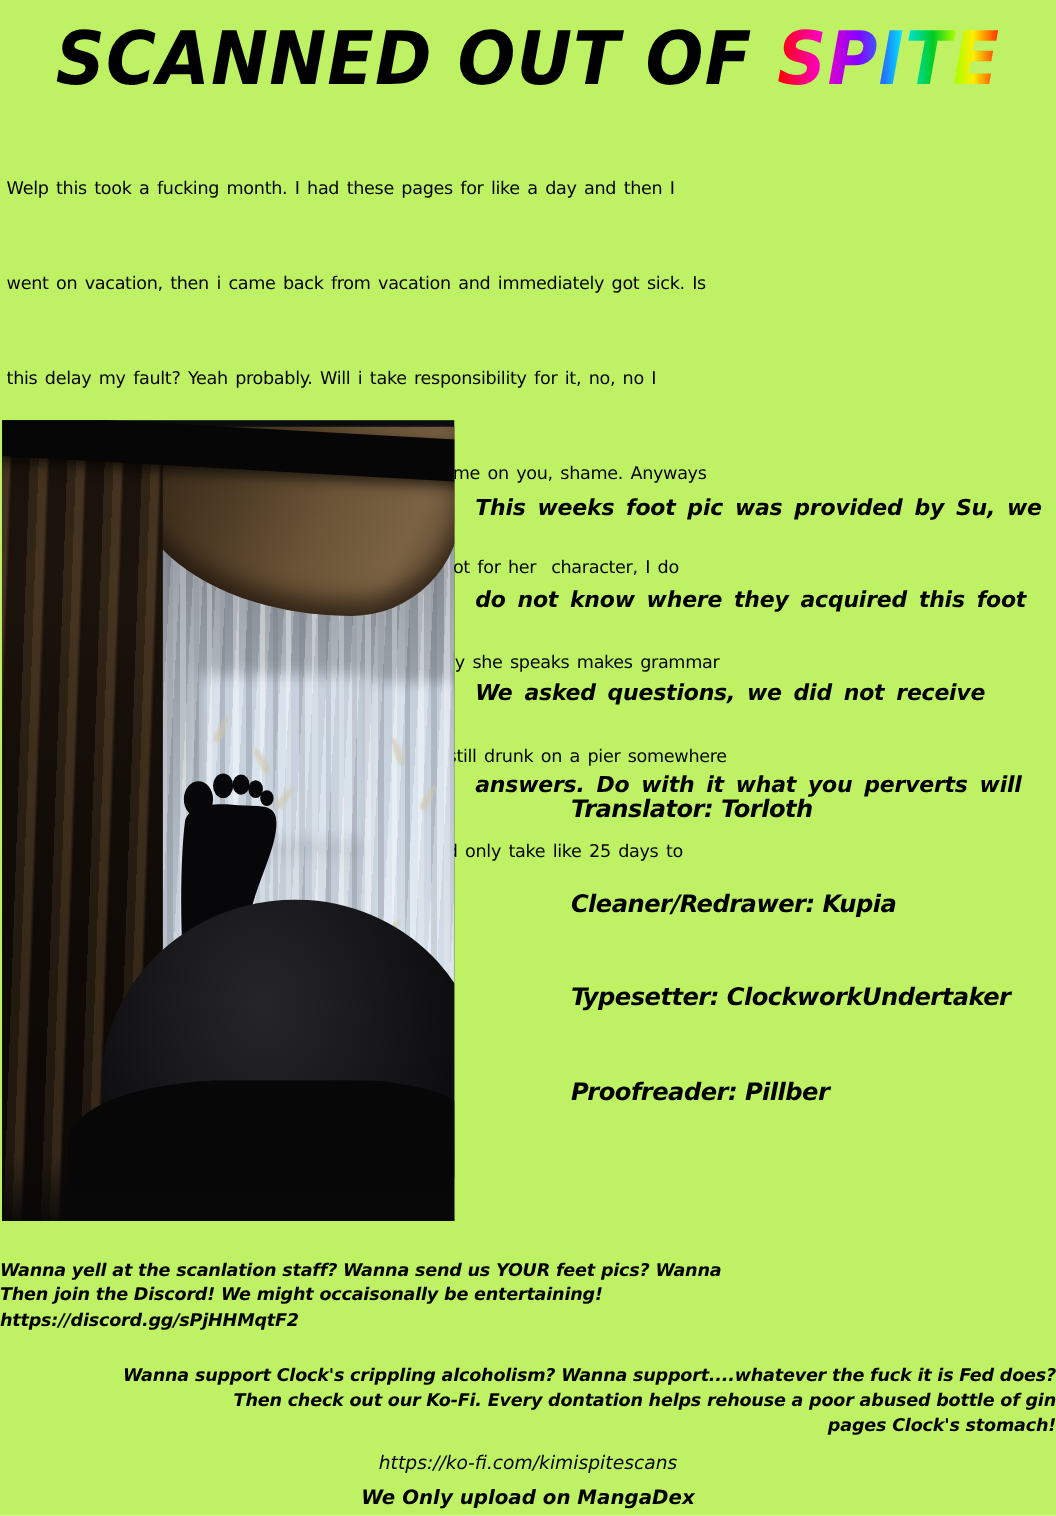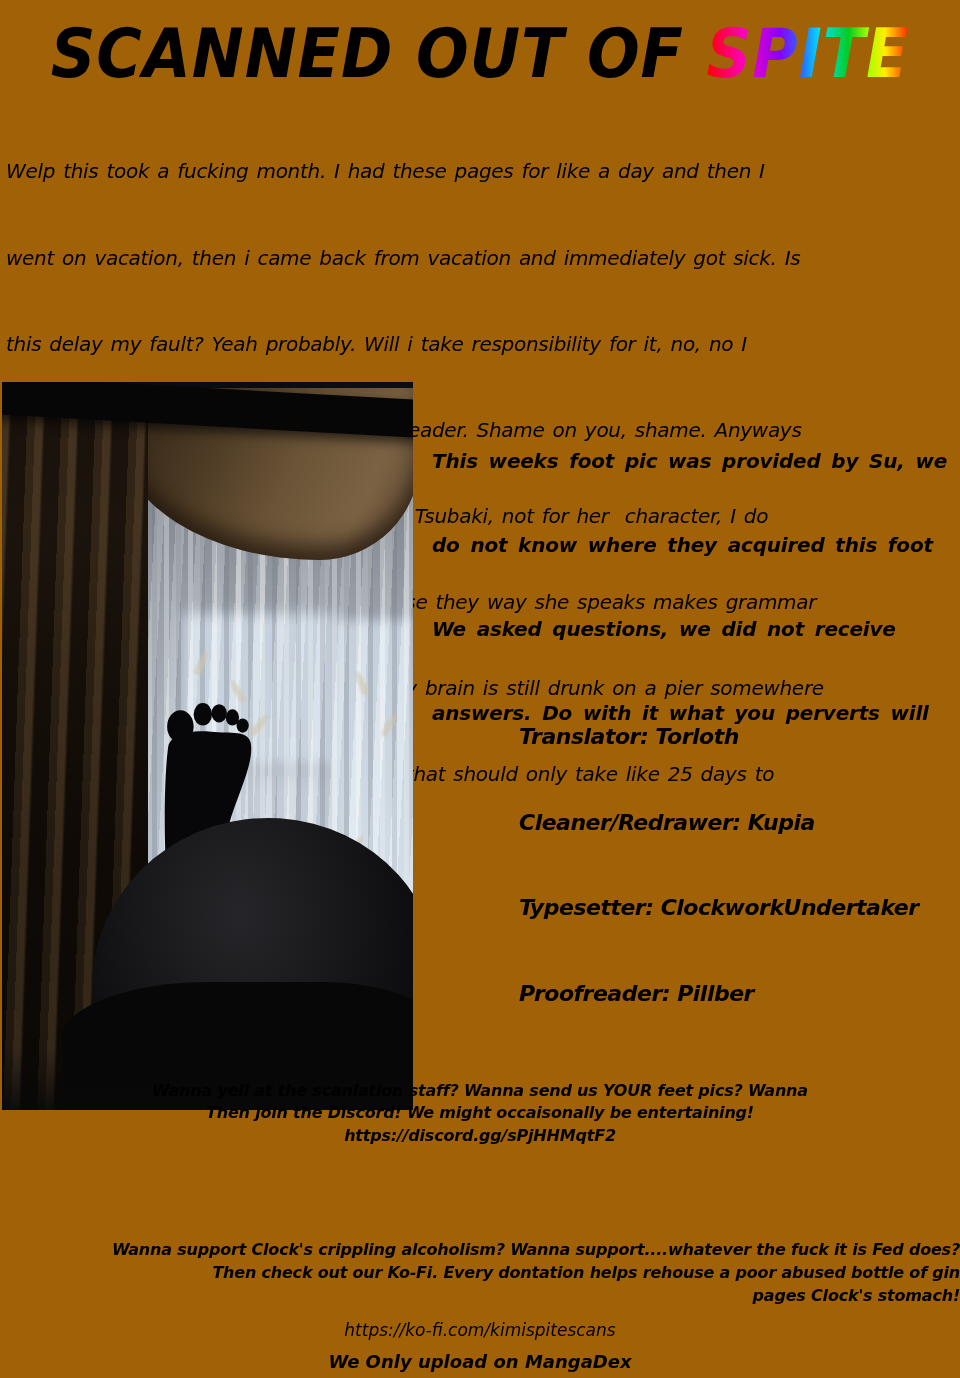--- a/index.html
+++ b/index.html
@@ -1,33 +1,33 @@
 <!DOCTYPE html>
 <html><head>
 <meta charset="utf-8">
 <style>
   html,body{margin:0;padding:0;background:#ffffff;}
   .page{
-    position:relative;width:960px;height:1378px;background:#a16207;overflow:hidden;
+    position:relative;width:960px;height:1378px;background:#bef264;overflow:hidden;
     font-family:"DejaVu Sans","Liberation Sans",sans-serif;color:#000;
   }
   
   .title{
     position:absolute;top:14px;left:0;width:100%;margin:0;text-align:center;
     font-size:62px;font-weight:bold;font-style:italic;letter-spacing:1px;
     white-space:nowrap;transform:scaleY(1.08);transform-origin:top center;
   }
   .title-black{color:#000;}
   .title-rainbow{
     background:linear-gradient(90deg,#ff0000 0%,#ff00bb 18%,#8800ff 36%,#2277ff 48%,
       #00e5ff 56%,#00cc22 70%,#aaff00 80%,#ffee00 88%,#ff6600 96%,#ff2200 100%);
     -webkit-background-clip:text;background-clip:text;color:transparent;
   }
   
-  .intro{position:absolute;left:6px;top:100px;font-size:20px;font-style:italic;
+  .intro{position:absolute;left:6px;top:100px;font-size:16px;
     line-height:28.7px;white-space:pre;letter-spacing:-0.3px;word-spacing:2px;}
   
   .photo{position:absolute;left:2px;top:382px;width:411px;height:728px;
     background:#0c0d10;overflow:hidden;}
   .photo *{position:absolute;}
   .ph-sheer{left:138px;top:18px;width:273px;height:710px;
     background:linear-gradient(180deg,#585b60 0%,#7d838b 12%,#9aa2ab 30%,#b3bdc7 50%,
       #c0ccd7 68%,#b5c0ca 85%,#a8b2bb 100%);}
   .ph-sky-left{left:180px;top:232px;width:152px;height:150px;background:#d4e0ec;
     filter:blur(7px);opacity:.92;}
@@ -64,21 +64,21 @@
   .ph-mound2{left:60px;top:600px;width:370px;height:140px;background:#070708;
     border-radius:40% 30% 0 0;}
   .ph-bottom-shade{left:0;bottom:0;width:100%;height:60px;
     background:linear-gradient(180deg,rgba(8,8,9,0) 0%,rgba(8,8,9,0.85) 100%);}
   
   .footnote{position:absolute;left:432px;top:391px;font-size:20px;font-weight:bold;
     font-style:italic;line-height:28px;white-space:pre;letter-spacing:-0.2px;word-spacing:4px;}
   .credits{position:absolute;left:519px;top:666px;font-size:22px;font-weight:bold;
     font-style:italic;line-height:28.5px;white-space:pre;letter-spacing:-0.5px;}
   
-  .discord{position:absolute;left:0;top:1080px;width:100%;text-align:center;
+  .discord{position:absolute;left:0;top:1144px;width:100%;
     font-size:16px;font-weight:bold;font-style:italic;line-height:22.4px;letter-spacing:-0.2px;}
   .kofi{position:absolute;left:0;top:1238px;width:100%;text-align:right;
     font-size:16px;font-weight:bold;font-style:italic;line-height:23px;letter-spacing:-0.2px;}
   .kofi-url{position:absolute;left:0;top:1320px;width:100%;text-align:center;
     font-size:17px;font-weight:normal;font-style:italic;}
   .mangadex{position:absolute;left:0;top:1351px;width:100%;text-align:center;
     font-size:18px;font-weight:bold;font-style:italic;}
 </style>
 </head>
 <body>

